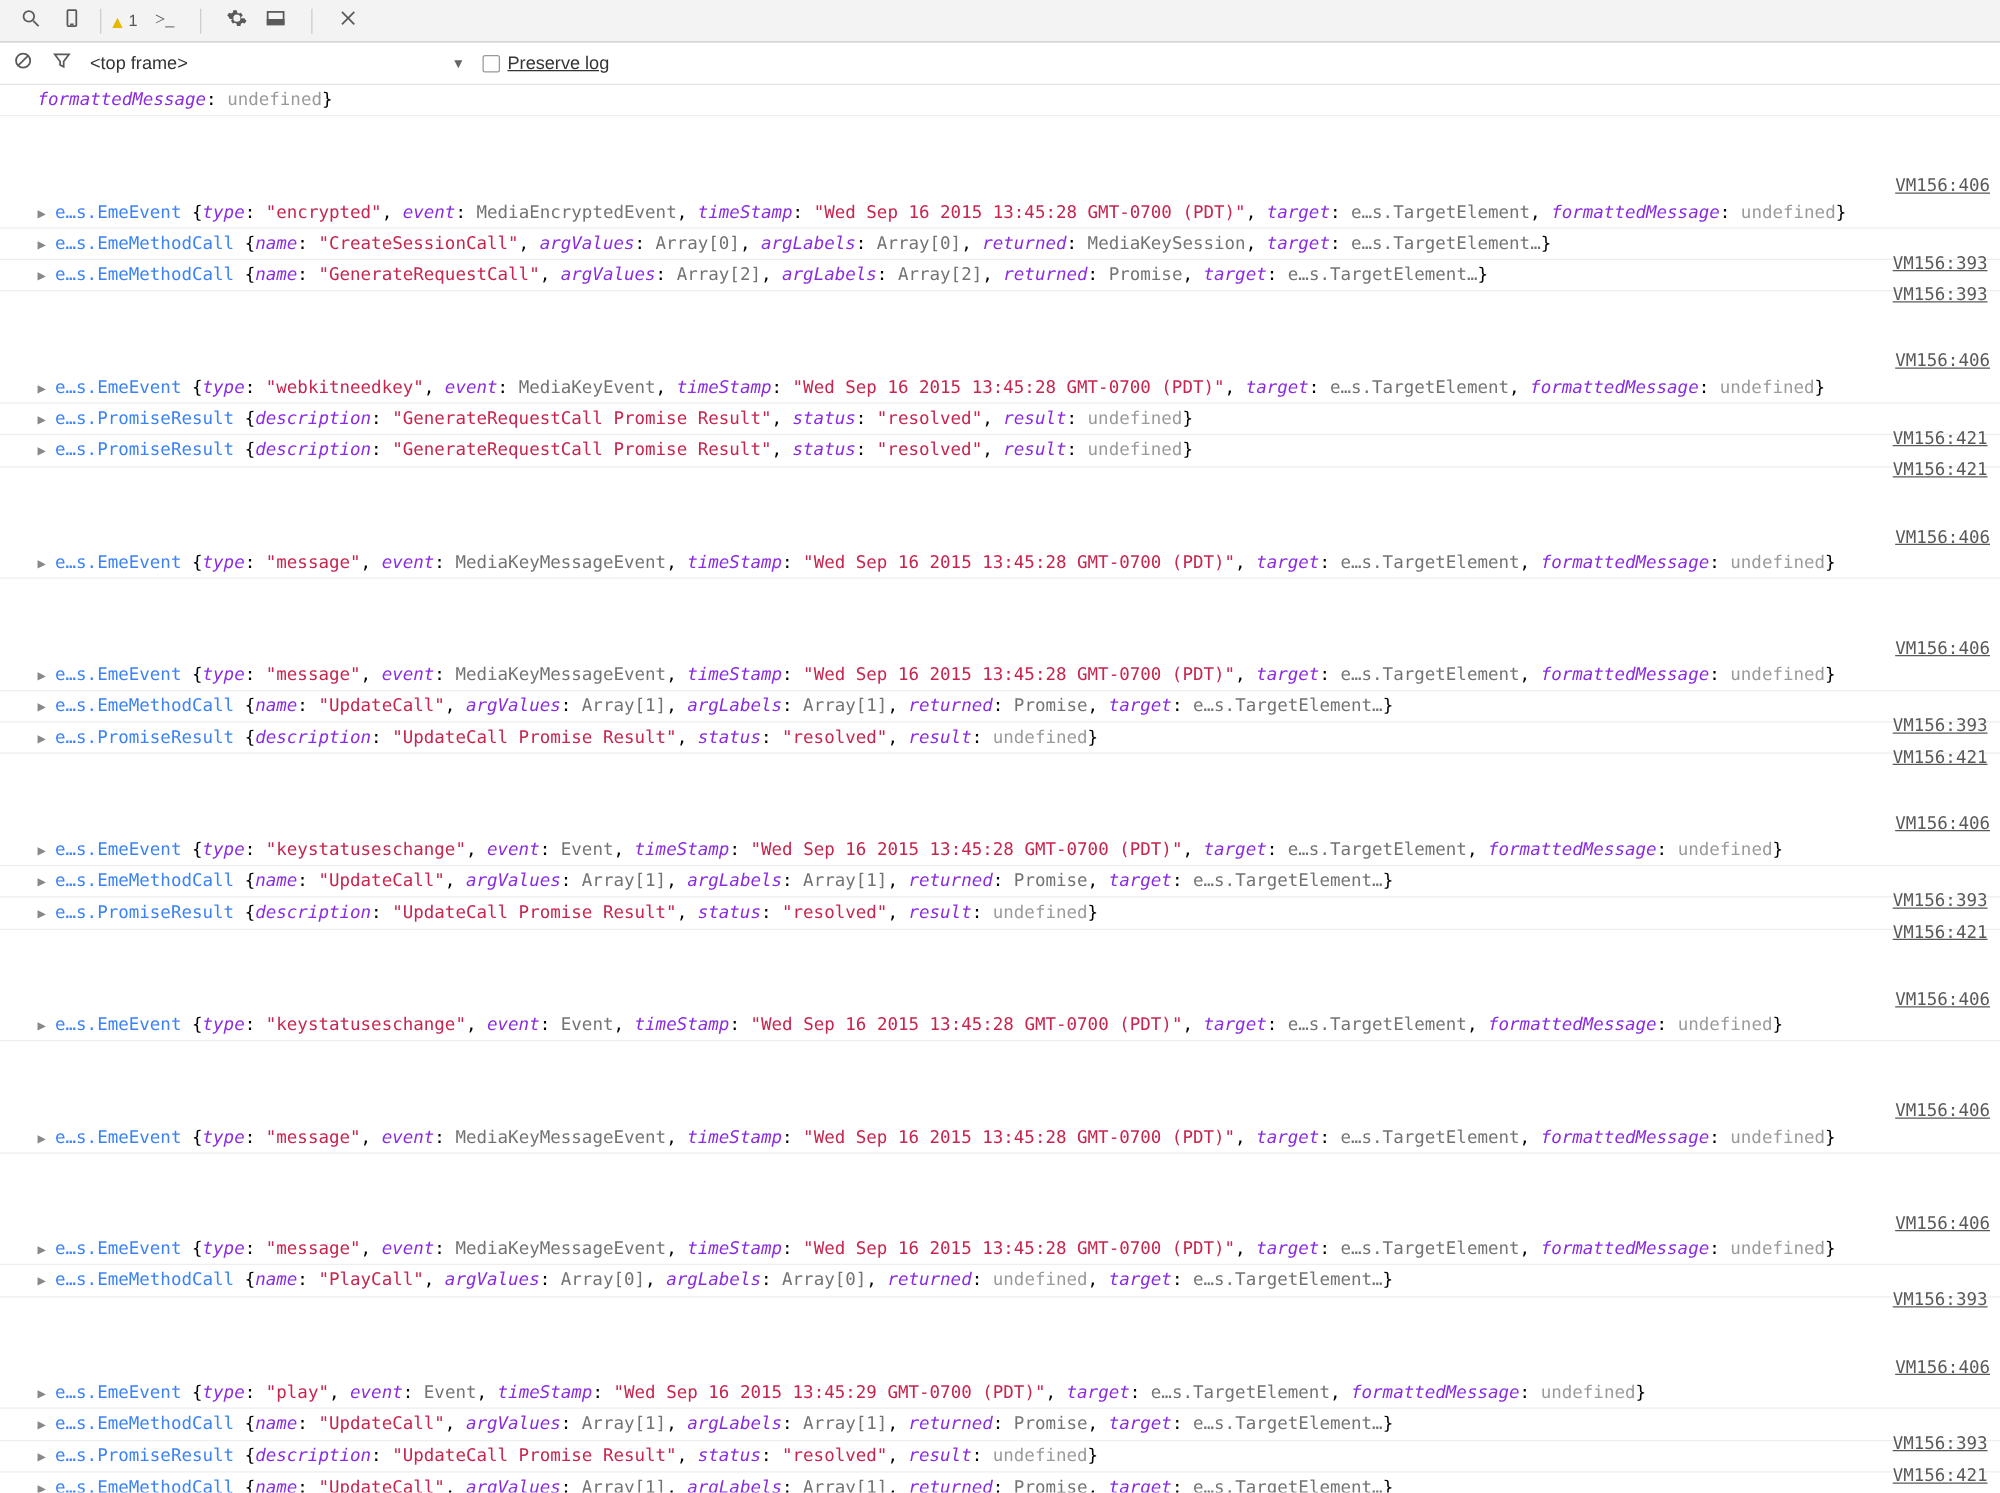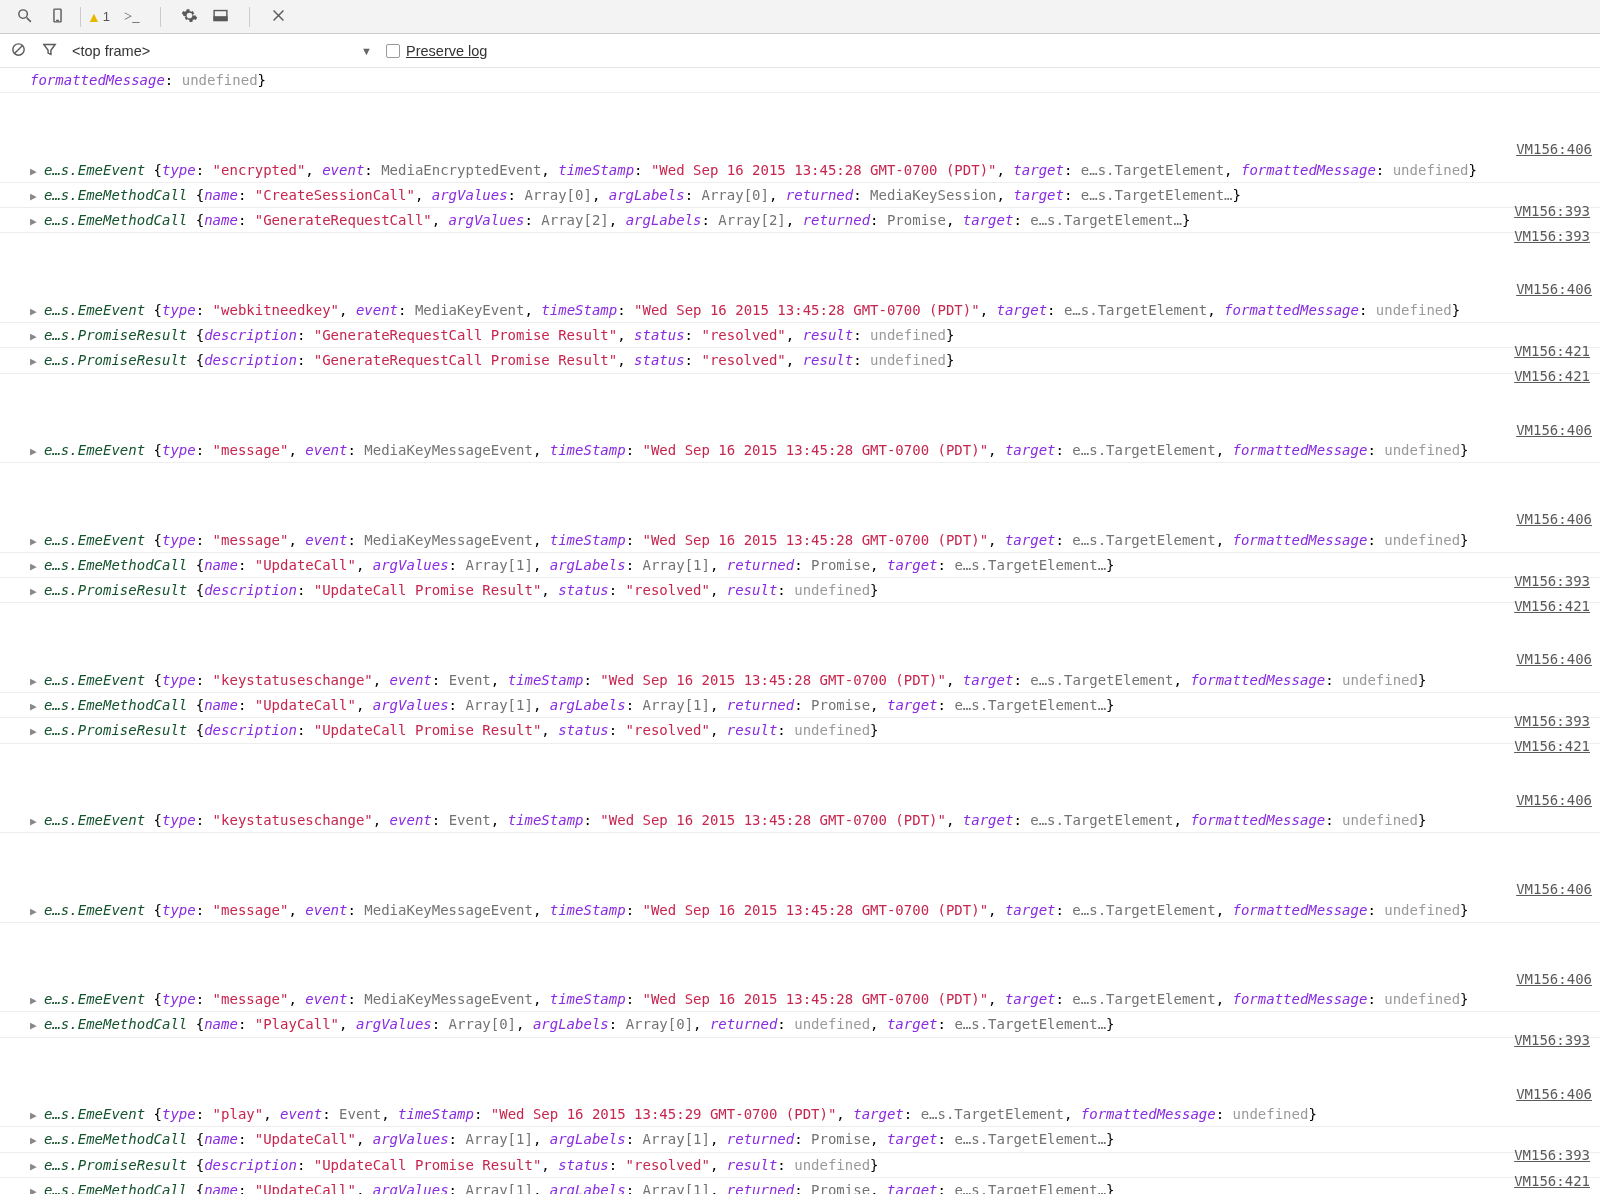--- a/index.html
+++ b/index.html
@@ -77,21 +77,21 @@
   position: absolute;
   right: 10px;
   top: 18px;
   color: #5a5a5a;
   text-decoration: underline;
   font-style: normal;
 }
 .row.twoline .src { top: 2px; margin-top: 44px; }
 .row .cont { display: block; padding-left: 26px; text-indent: -10px; }
 .tri { color: #888; margin-right: 4px; font-size: 11px; display: inline-block; width: 10px; text-indent: 0; }
-.cls { color: #14532d; font-style: italic; }
+.cls { color: #3b82f6; }
 .key { color: #8a2be2; font-style: italic; }
 .str { color: #c7254e; }
 .val { color: #737373; }
 .undef { color: #9a9a9a; }
 .brace { color: #000; }
 .prompt {
   color: #3b78e7;
   font-family: Menlo, monospace;
   padding: 4px 10px;
   font-size: 15px;

